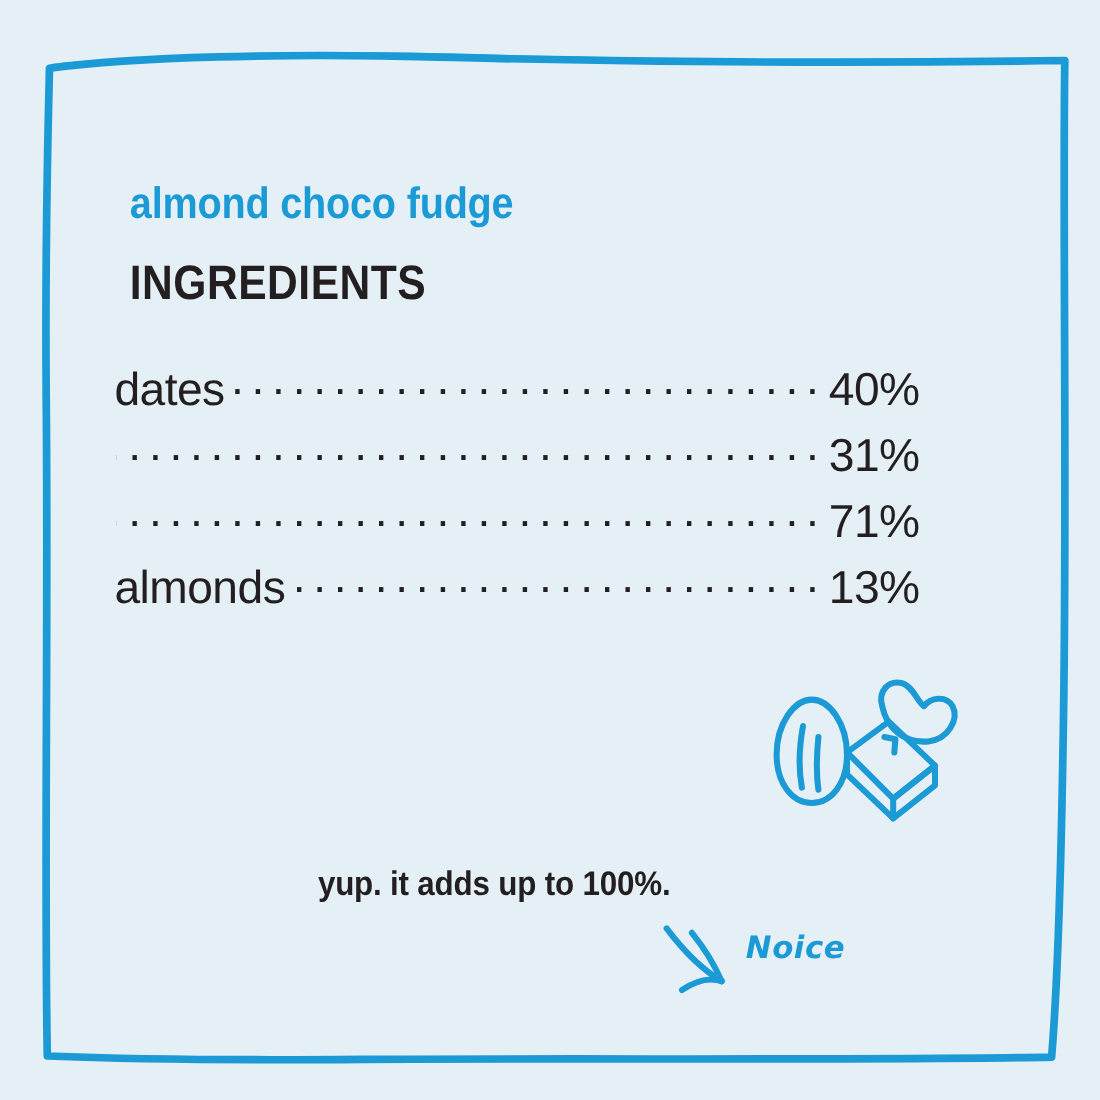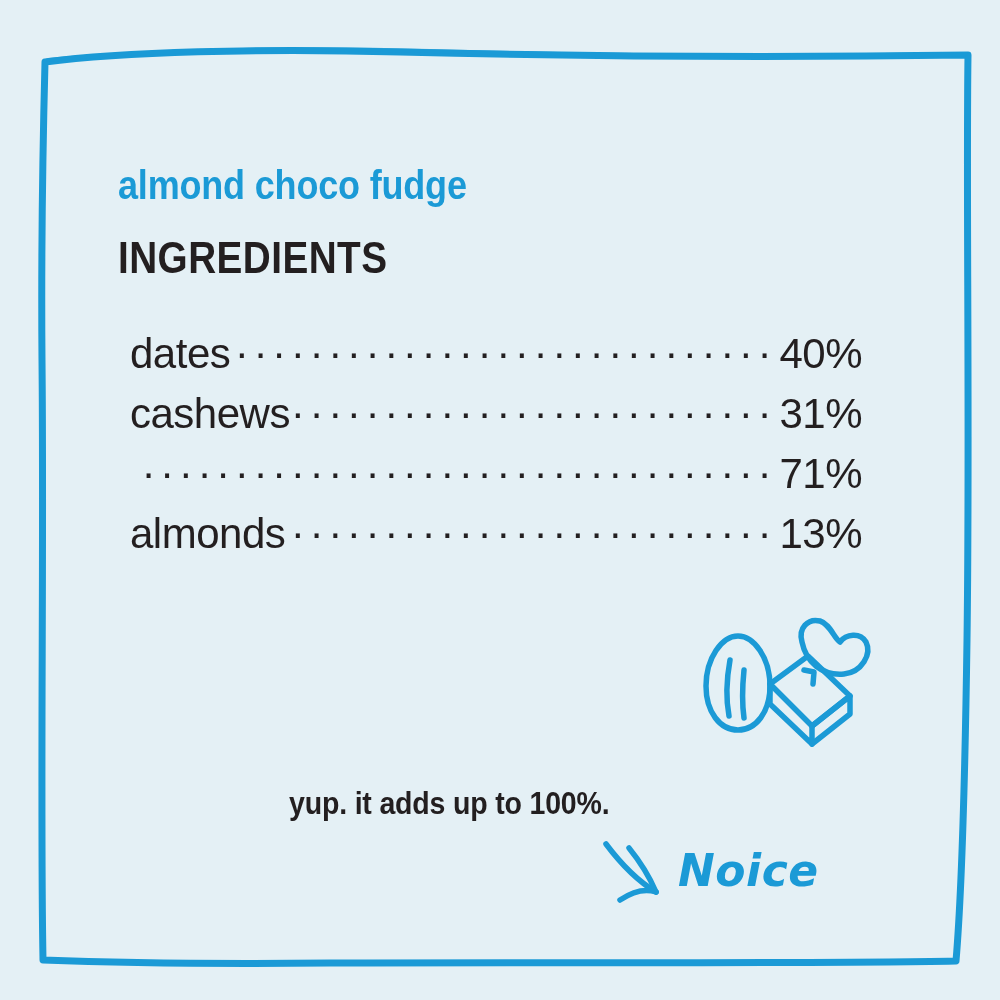--- a/index.html
+++ b/index.html
@@ -57,21 +57,21 @@
     letter-spacing: 0.5px;
     color: #231f20;
     transform: scaleX(0.88);
     transform-origin: left center;
     white-space: nowrap;
   }
 
   
   #ingredients {
     position: absolute;
-    left: 130px;
+    left: 104px;
     top: 330px;
     width: 732px;
   }
 
   .ing-row {
     display: flex;
     align-items: baseline;
     height: 60px;
     color: #231f20;
   }
@@ -157,21 +157,21 @@
     height: 72px;
   }
 
   .noice {
     position: absolute;
     left: 678px;
     top: 845px;
     font-family: "DejaVu Sans", sans-serif;
     font-weight: 700;
     font-style: italic;
-    font-size: 44px;
+    font-size: 28px;
     letter-spacing: 0.5px;
     color: #1b9ad6;
     white-space: nowrap;
   }
 </style>
 </head>
 <body>
 
 <div id="card">
 
@@ -196,21 +196,20 @@
   <div id="ingredients">
 
     <div class="ing-row">
       <span class="ing-name">dates</span>
 
       <span class="leader"></span>
       <span class="ing-pct">40%</span>
     </div>
 
     <div class="ing-row">
-      <span class="ing-name">cashews</span>
 
       <span class="leader"></span>
       <span class="ing-pct">31%</span>
     </div>
 
     <div class="ing-row">
       <span class="leader"></span>
       <span class="ing-pct">71%</span>
     </div>
 

